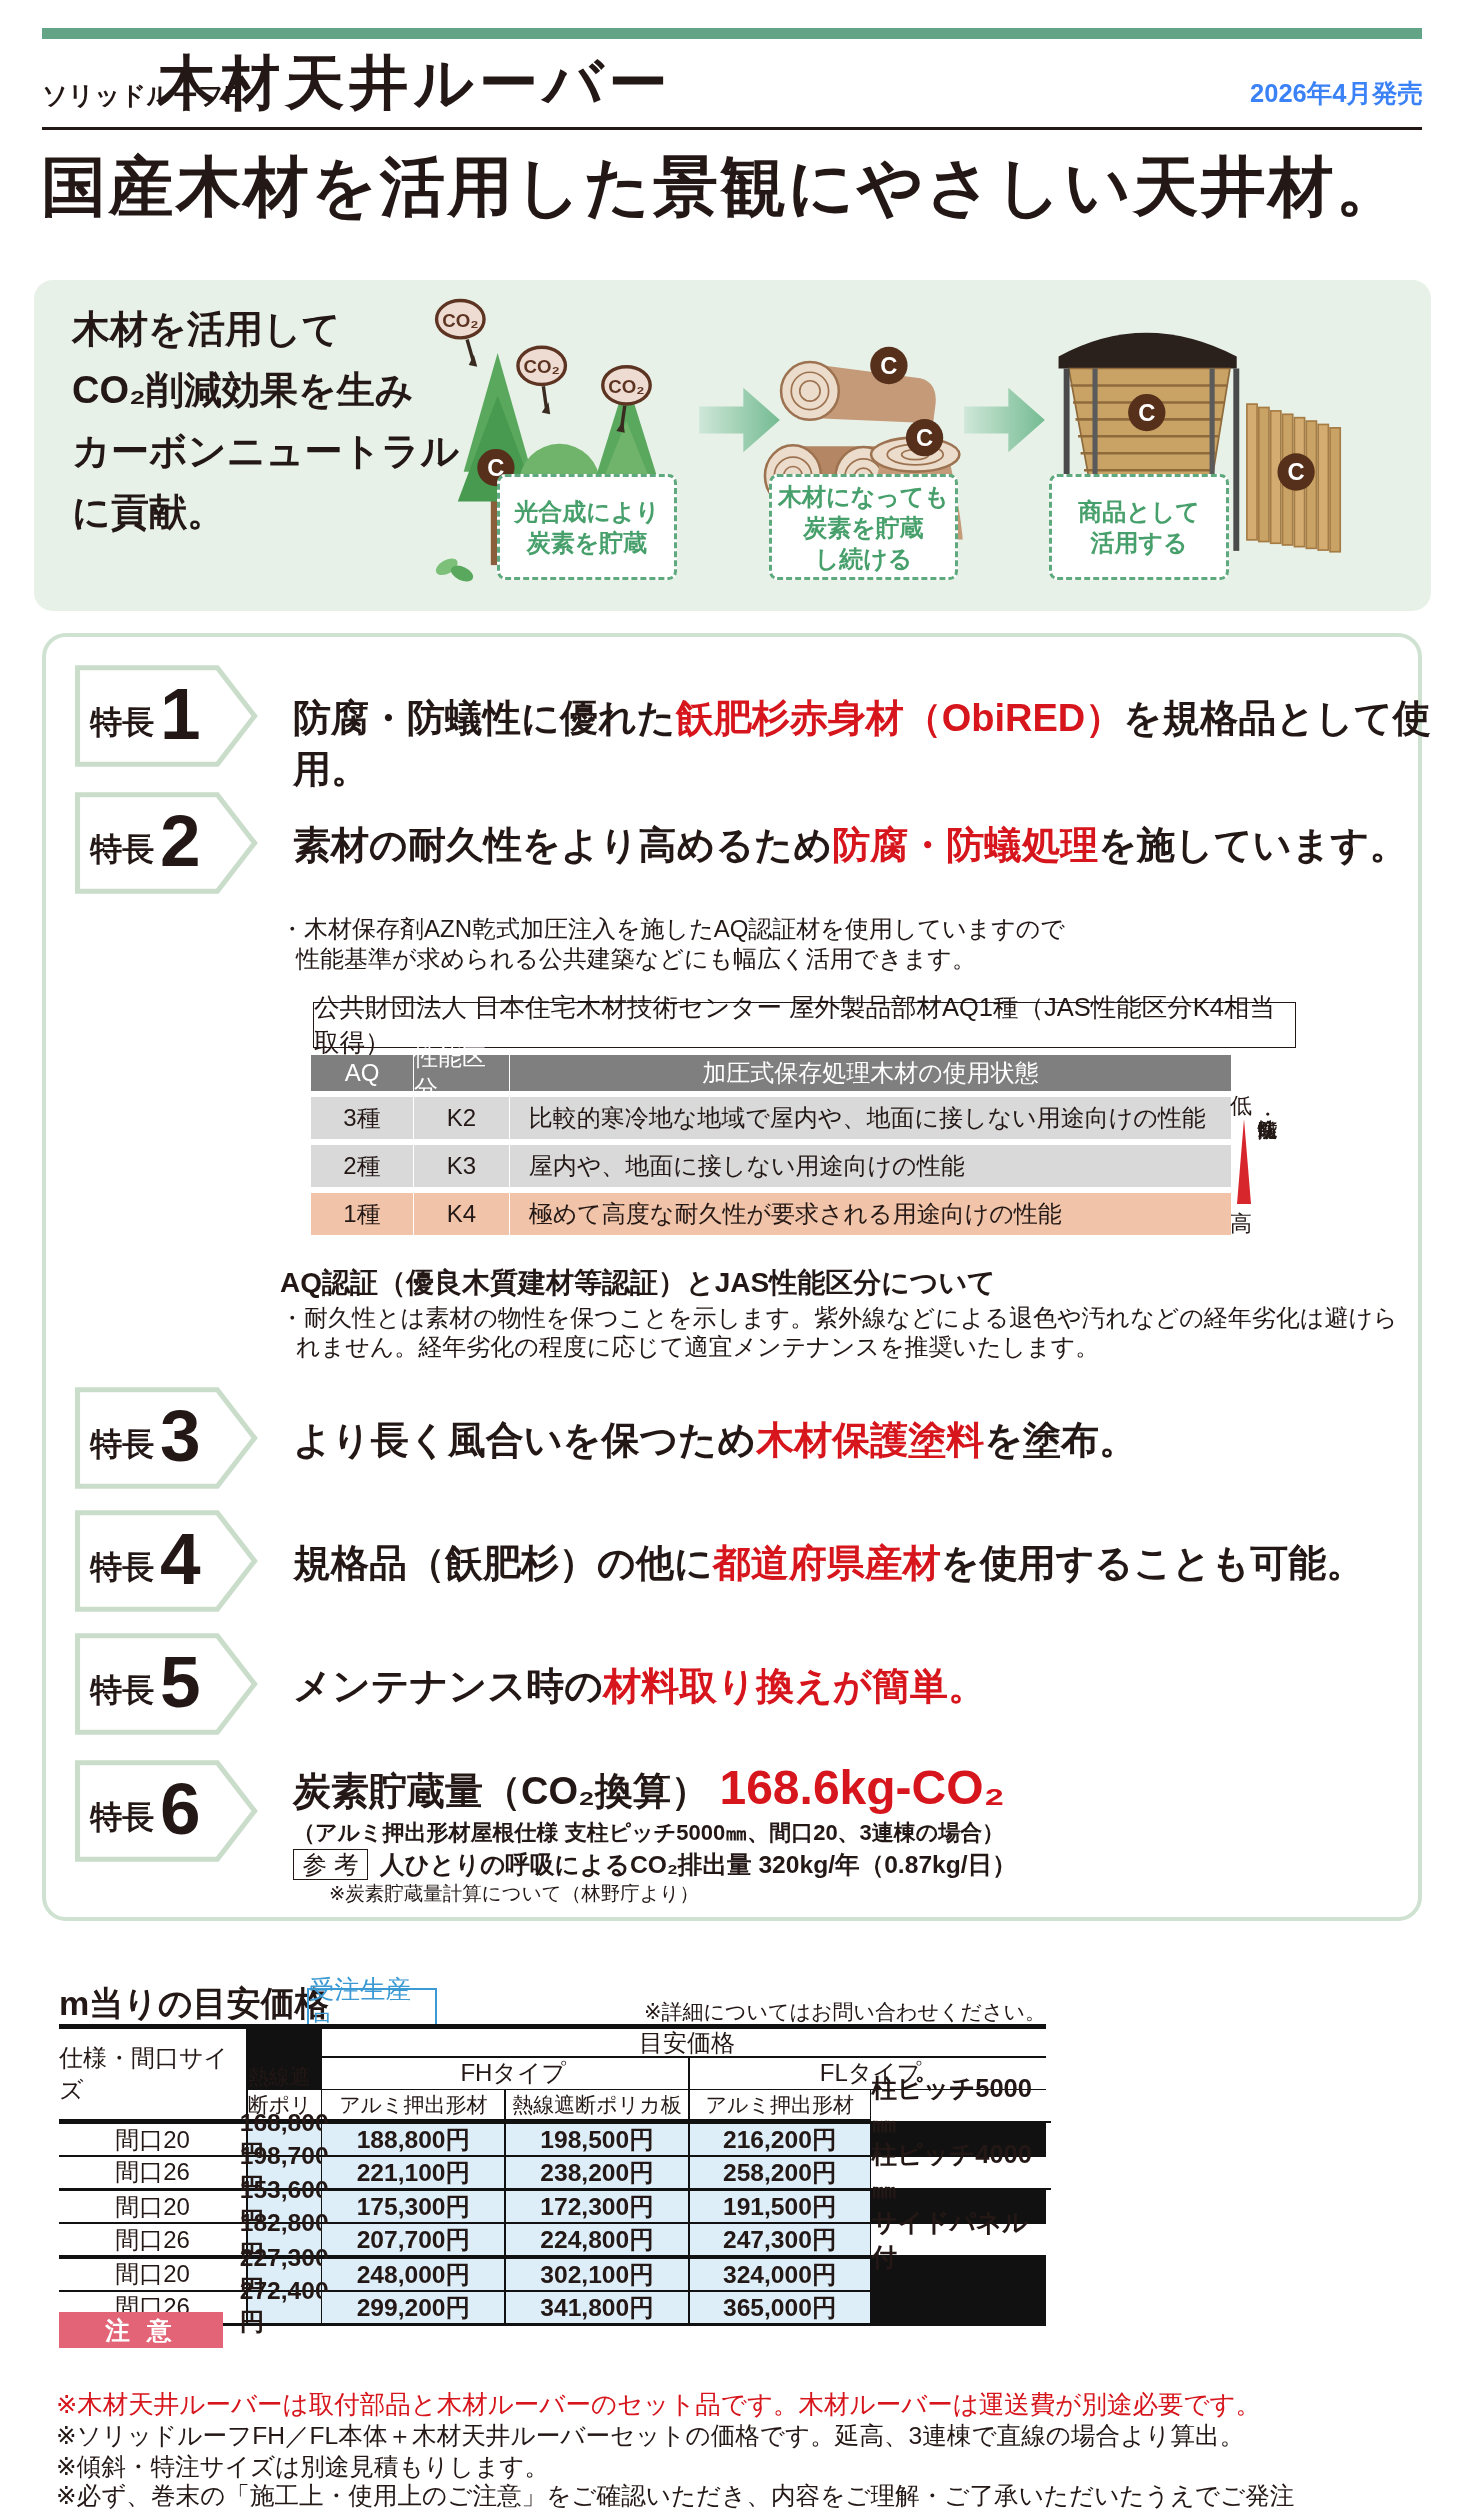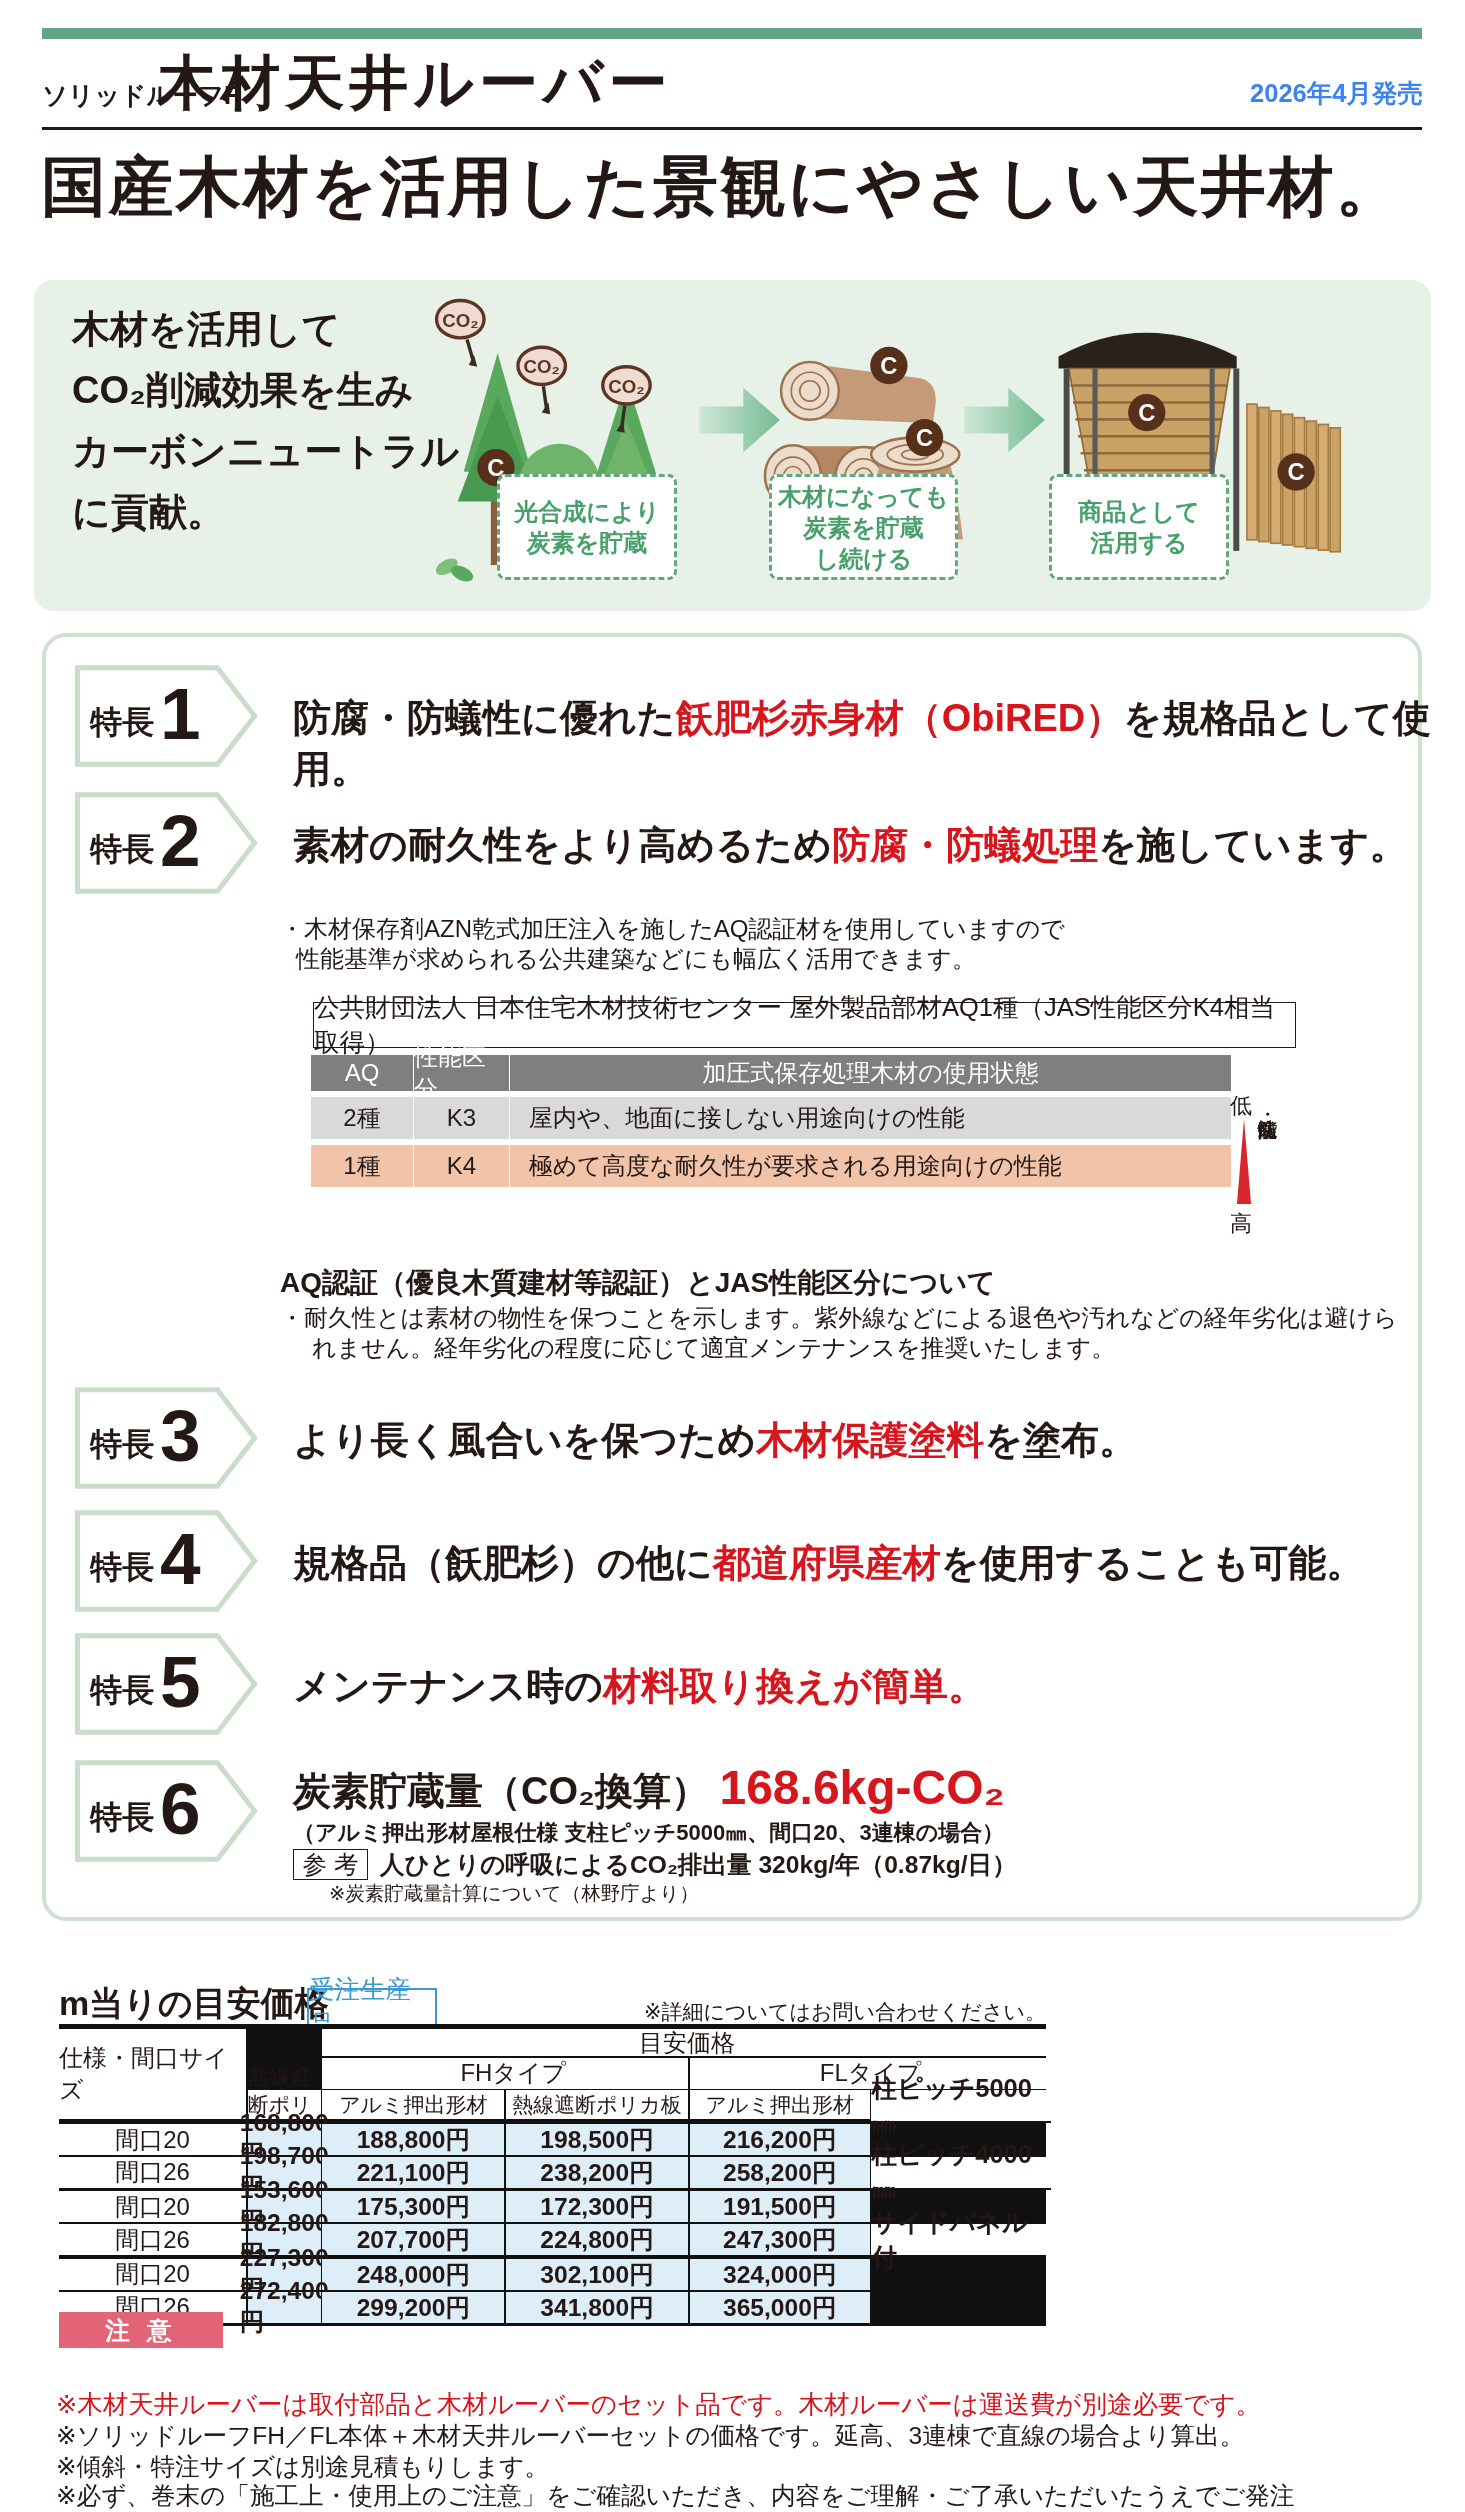--- a/index.html
+++ b/index.html
@@ -262,39 +262,44 @@
 
   <div class="certbox">公共財団法人 日本住宅木材技術センター 屋外製品部材AQ1種（JAS性能区分K4相当取得）</div>
 
   <div class="aqtable">
     <div class="aqrow">
       <div class="aqcell aqhead c-aq">AQ</div>
       <div class="aqcell aqhead c-grade">性能区分</div>
       <div class="aqcell aqhead c-desc" style="justify-content:center;padding-left:0;">加圧式保存処理木材の使用状態</div>
     </div>
     <div class="aqrow">
+      <div class="aqcell aqdata c-aq">3種</div>
+      <div class="aqcell aqdata c-grade">K2</div>
+      <div class="aqcell aqdata c-desc">比較的寒冷地な地域で屋内や、地面に接しない用途向けの性能</div>
+    </div>
+    <div class="aqrow">
       <div class="aqcell aqdata c-aq">2種</div>
       <div class="aqcell aqdata c-grade">K3</div>
       <div class="aqcell aqdata c-desc">屋内や、地面に接しない用途向けの性能</div>
     </div>
     <div class="aqrow">
       <div class="aqcell aqdata aqhi c-aq">1種</div>
       <div class="aqcell aqdata aqhi c-grade">K4</div>
       <div class="aqcell aqdata aqhi c-desc">極めて高度な耐久性が要求される用途向けの性能</div>
     </div>
   </div>
 
   <div class="abs" style="left:1230px;top:1091px;font-size:22px;">低</div>
   <div class="tri"></div>
   <div class="abs" style="left:1230px;top:1209px;font-size:22px;">高</div>
   <div class="vaxis">防腐・防蟻性能</div>
 
   <div class="abs b" style="left:280px;top:1264px;font-size:28px;">AQ認証（優良木質建材等認証）とJAS性能区分について</div>
   <div class="abs smallnote" style="left:280px;top:1303px;">・耐久性とは素材の物性を保つことを示します。紫外線などによる退色や汚れなどの経年劣化は避けら</div>
-  <div class="abs smallnote" style="left:312px;top:1333px;">れません。経年劣化の程度に応じて適宜メンテナンスを推奨いたします。</div>
+  <div class="abs smallnote" style="left:296px;top:1333px;font-family:Liberation Serif, serif;">れません。経年劣化の程度に応じて適宜メンテナンスを推奨いたします。</div>
 
   <div class="badge" style="top:1387px;">
     <svg width="183" height="102" viewBox="0 0 216 120">
         <polygon points="3,3 168,3 212,60 168,117 3,117" fill="#fff" stroke="#c9ddca" stroke-width="6"></polygon>
       </svg>
     <span class="lab">特長</span>
     <span class="num">3</span>
   </div>
   <div class="feattext" style="top:1415px;">
     <span>より長く風合いを保つため</span><span class="red">木材保護塗料</span><span>を塗布。</span>

